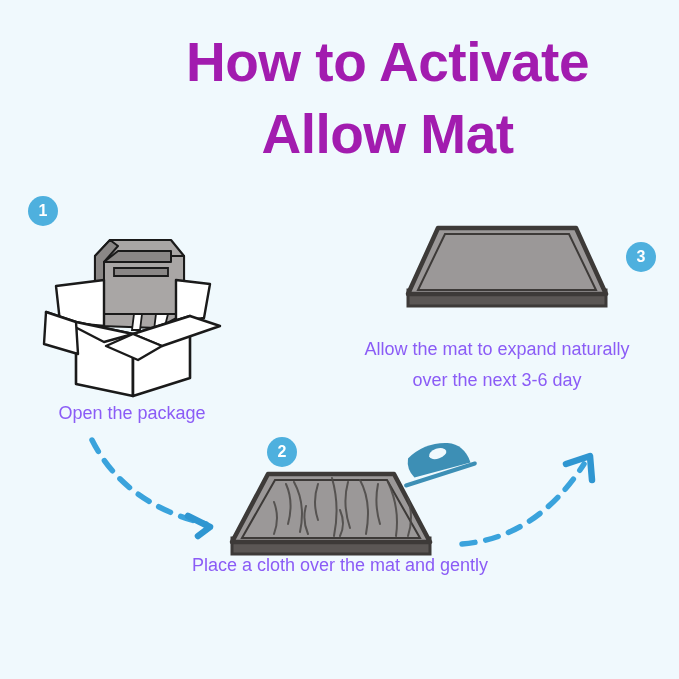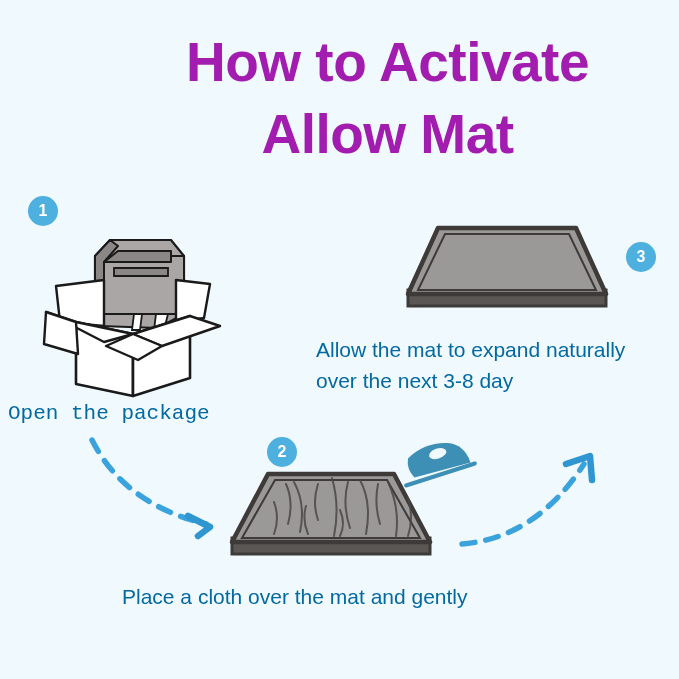--- a/index.html
+++ b/index.html
@@ -49,28 +49,28 @@
     line-height: 30px;
     text-align: center;
   }
   #badge-1 { left: 28px;  top: 196px; }
   #badge-2 { left: 267px; top: 437px; }
   #badge-3 { left: 626px; top: 242px; }
 
   
   .caption {
     position: absolute;
-    color: #0369a1;
-    font-size: 21px;
+    color: #8b5cf6;
+    font-size: 18px;
     line-height: 31px;
-    text-align: left;
+    text-align: center;
   }
-  #caption-1 { left: 8px;   top: 398px; width: 248px; font-family: Liberation Mono, monospace; }
+  #caption-1 { left: 8px;   top: 398px; width: 248px; }
   #caption-3 { left: 316px; top: 334px; width: 362px; }
-  #caption-2 { left: 122px; top: 581px; width: 436px; }
+  #caption-2 { left: 122px; top: 550px; width: 436px; }
 
   
   .art { position: absolute; }
   #art-box   { left: 38px;  top: 218px; width: 190px; height: 180px; }
   #art-mat3  { left: 398px; top: 218px; width: 220px; height: 100px; }
   #art-mat2  { left: 228px; top: 462px; width: 206px; height: 104px; }
   #art-iron  { left: 396px; top: 438px; width: 82px;  height: 56px; }
   #art-arrow-left  { left: 84px;  top: 432px; width: 150px; height: 112px; }
   #art-arrow-right { left: 458px; top: 442px; width: 154px; height: 114px; }
 
@@ -178,16 +178,16 @@
   <div class="art" id="art-mat3">
     <svg width="220" height="100" viewBox="0 0 220 100">
       <path d="M10 72 L208 72 L208 88 L10 88 Z" fill="#5b5755" stroke="#3d3a38" stroke-width="3"></path>
       <path d="M40 10 L178 10 L208 76 L10 76 Z" fill="#9b9898" stroke="#3d3a38" stroke-width="4.5" stroke-linejoin="round"></path>
       <path d="M47 16 L171 16 L198 72 L20 72 Z" fill="none" stroke="#3d3a38" stroke-width="2"></path>
     </svg>
   </div>
 
   <div class="caption" id="caption-3">
     <span>Allow the mat to expand naturally</span><br>
-    <span>over the next 3-8 day</span>
+    <span>over the next 3-6 day</span>
   </div>
 
 </div>
 
 </body></html>

